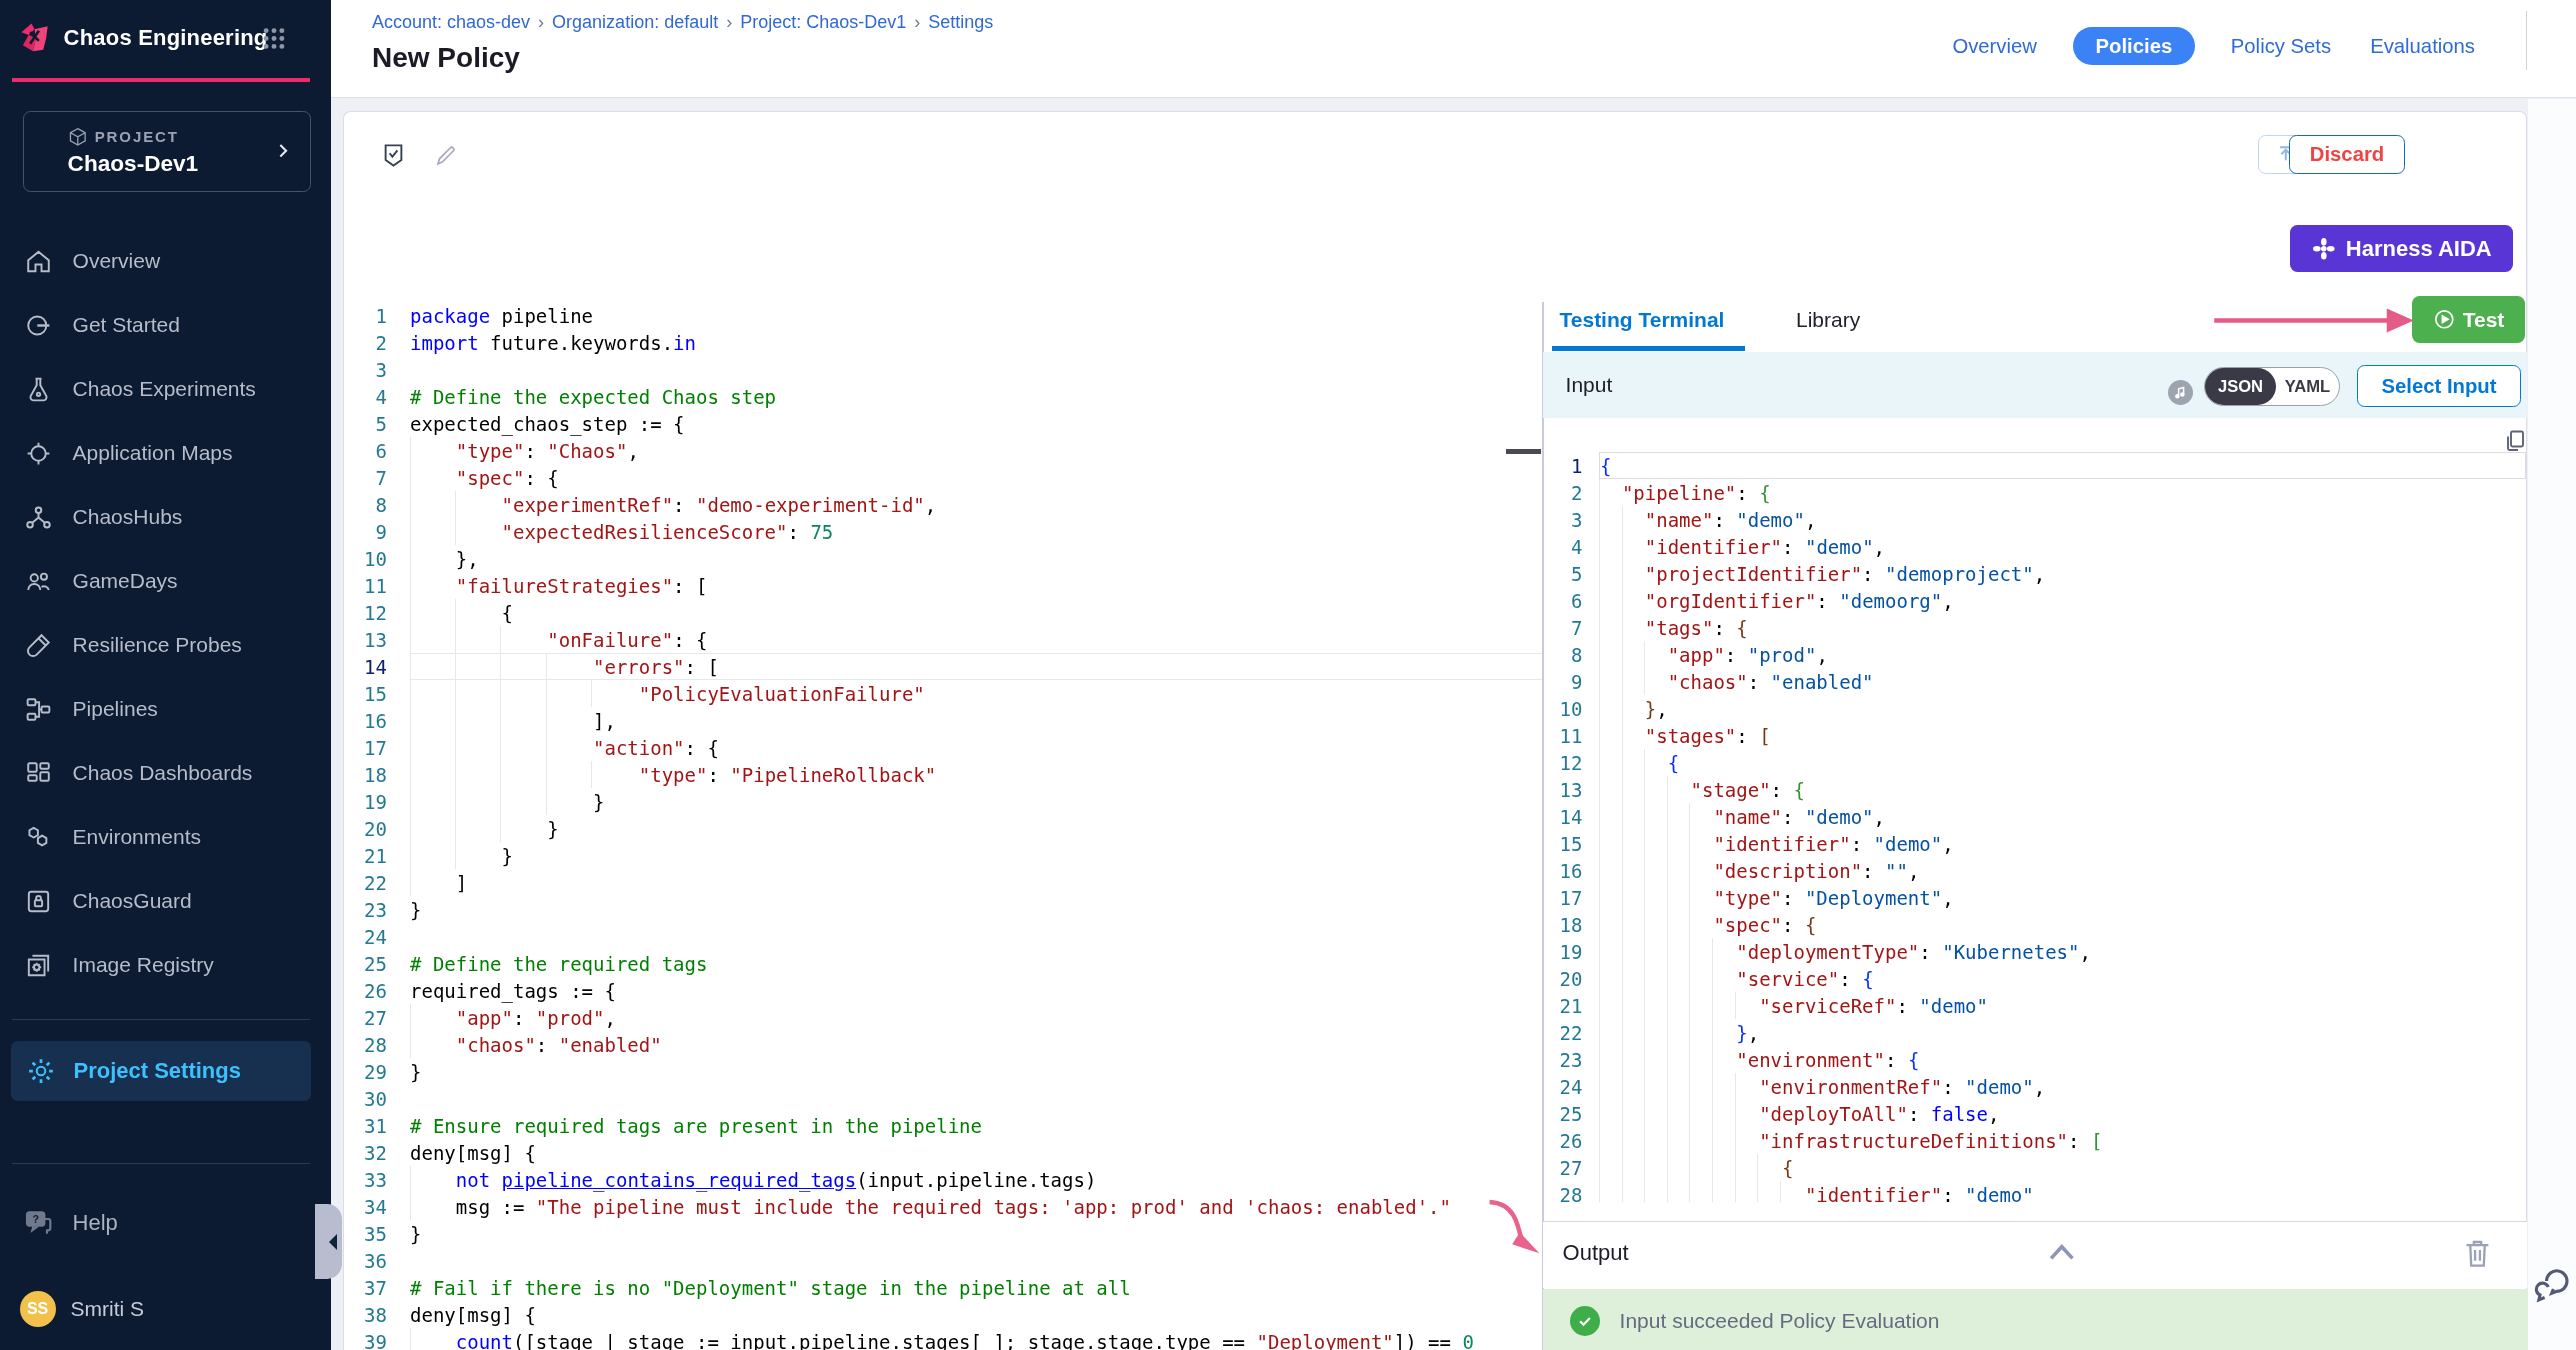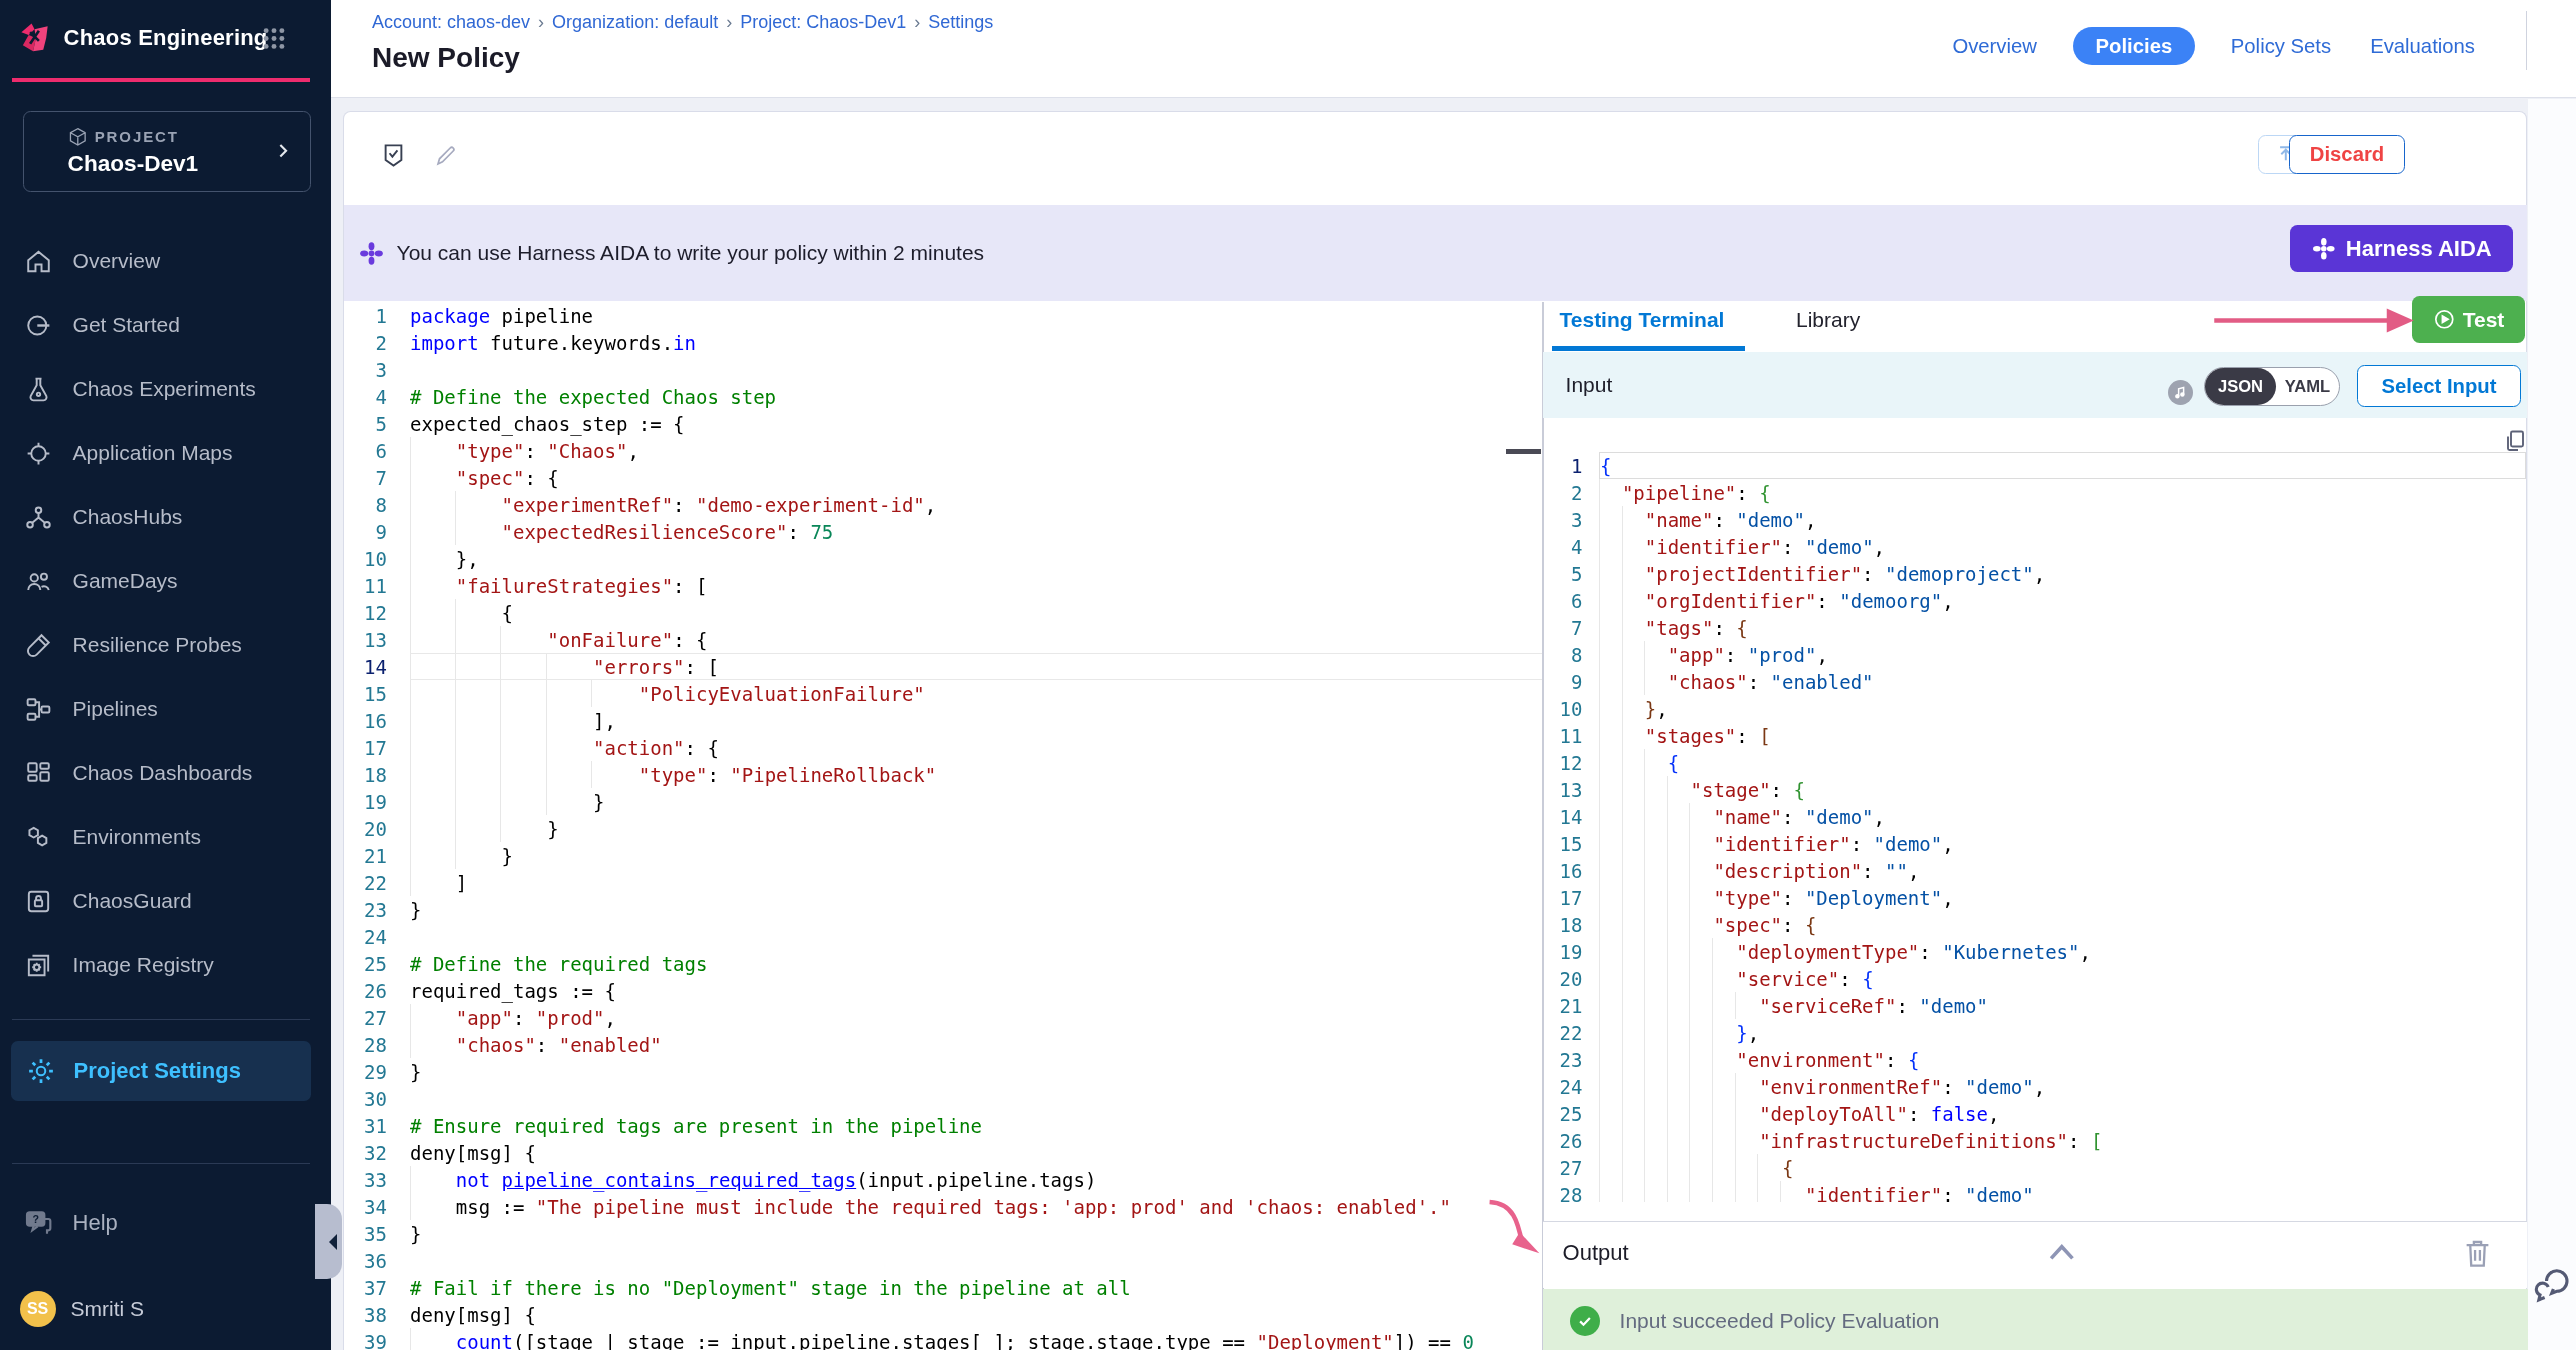--- a/index.html
+++ b/index.html
@@ -322,32 +322,20 @@
     <button class="btn btn-save">
       <svg style="width:19.6px;height:19.6px" viewBox="0 0 24 24" fill="none" stroke="currentColor" stroke-width="2.4">
         <path d="M5 4 H19 M12 20 V8 M6.5 12.5 L12 7 L17.5 12.5"></path>
       </svg>
       <span>Save</span>
     </button>
     <button class="btn btn-discard">
       <span>Discard</span>
     </button>
 
-    <div class="aida-banner">
-      <span class="aida-flower"><svg viewBox="0 0 24 24" fill="currentColor" style="width:100%;height:100%">
-            <g>
-              <ellipse cx="12" cy="5.5" rx="2.6" ry="3.6"></ellipse>
-              <ellipse cx="12" cy="18.5" rx="2.6" ry="3.6"></ellipse>
-              <ellipse cx="5.5" cy="12" rx="3.6" ry="2.6"></ellipse>
-              <ellipse cx="18.5" cy="12" rx="3.6" ry="2.6"></ellipse>
-              <circle cx="12" cy="12" r="2.6"></circle>
-            </g>
-          </svg></span>
-      <span class="aida-text">You can use Harness AIDA to write your policy within 2 minutes</span>
-    </div>
     <button class="btn btn-aida">
       <span class="aida-flower"><svg viewBox="0 0 24 24" fill="currentColor" style="width:100%;height:100%">
             <g>
               <ellipse cx="12" cy="5.5" rx="2.6" ry="3.6"></ellipse>
               <ellipse cx="12" cy="18.5" rx="2.6" ry="3.6"></ellipse>
               <ellipse cx="5.5" cy="12" rx="3.6" ry="2.6"></ellipse>
               <ellipse cx="18.5" cy="12" rx="3.6" ry="2.6"></ellipse>
               <circle cx="12" cy="12" r="2.6"></circle>
             </g>
           </svg></span>

